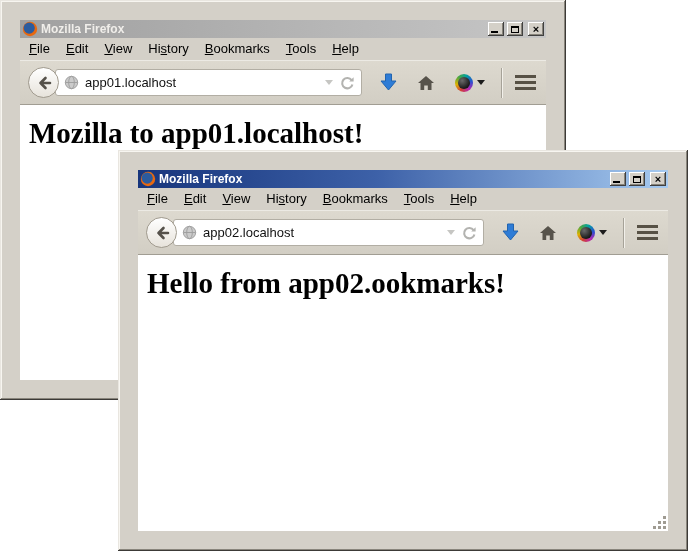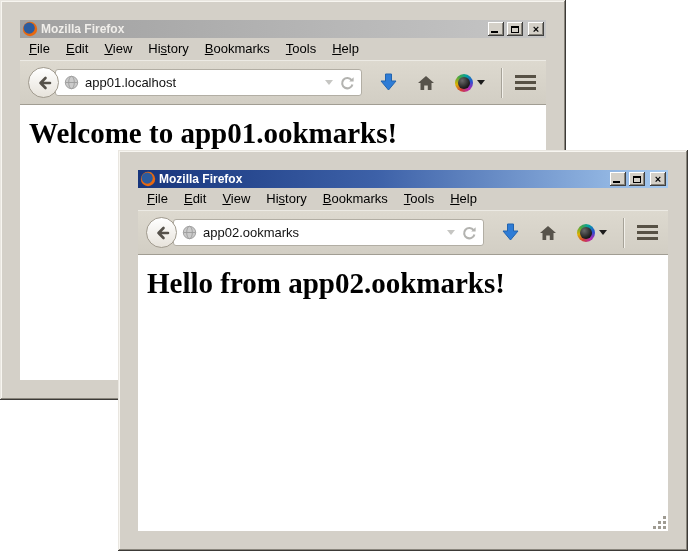--- a/index.html
+++ b/index.html
@@ -209,21 +209,21 @@
       <span class="addon-ball"></span>
       <span class="caret-down"></span>
     </button>
     <div class="toolbar-sep"></div>
     <button class="icon-btn btn-menu">
       <span class="hamburger"></span>
     </button>
   </div>
 
   <div class="content">
-    <h1 class="page-heading">Welcome to app01.ookmarks!</h1>
+    <h1 class="page-heading">Mozilla to app01.localhost!</h1>
     <div class="grip"></div>
   </div>
 </div>
 
 <div class="window win-front">
   <div class="titlebar">
     <span class="app-icon">
       <svg width="16" height="16" viewBox="0 0 16 16">
         <circle cx="8" cy="8" r="7.2" fill="#e8680f"></circle>
         <circle cx="7.2" cy="7.1" r="5.6" fill="#2b5b9e"></circle>
@@ -257,21 +257,21 @@
       </svg>
     </button>
     <div class="urlbar">
       <span class="icon-btn">
         <svg width="15" height="15" viewBox="0 0 16 16">
           <circle cx="8" cy="8" r="6.6" fill="#cbcbcb" stroke="#9e9e9e" stroke-width="1"></circle>
           <ellipse cx="8" cy="8" rx="3" ry="6.6" fill="none" stroke="#9e9e9e" stroke-width="1"></ellipse>
           <line x1="1.4" y1="8" x2="14.6" y2="8" stroke="#9e9e9e" stroke-width="1"></line>
         </svg>
       </span>
-      <span class="url-text">app02.ookmarks</span>
+      <span class="url-text">app02.localhost</span>
       <span class="url-drop"></span>
       <span class="icon-btn">
         <svg width="16" height="16" viewBox="0 0 16 16">
           <path d="M12.6 5.2 A5.2 5.2 0 1 0 13.4 9.4" fill="none" stroke="#b3b3b0" stroke-width="2.1"></path>
           <path d="M14.6 2.2 L14.6 6.6 L10.2 6.6 Z" fill="#b3b3b0"></path>
         </svg>
       </span>
     </div>
     <button class="icon-btn btn-download">
       <svg width="17" height="19" viewBox="0 0 17 19">

